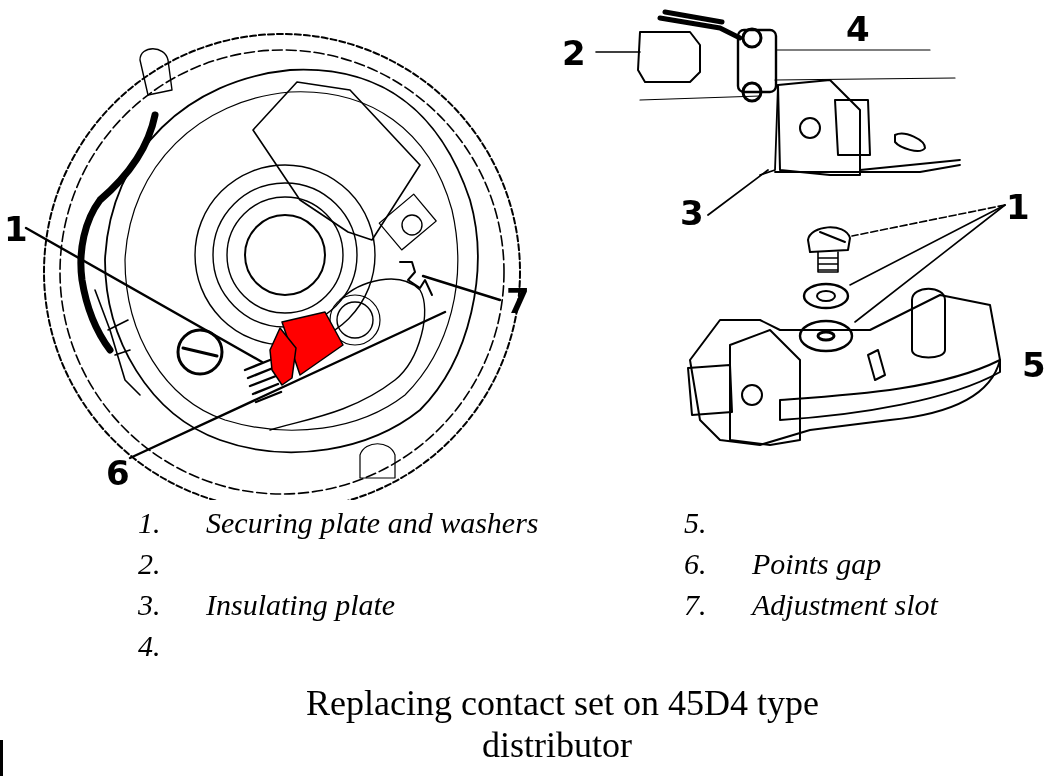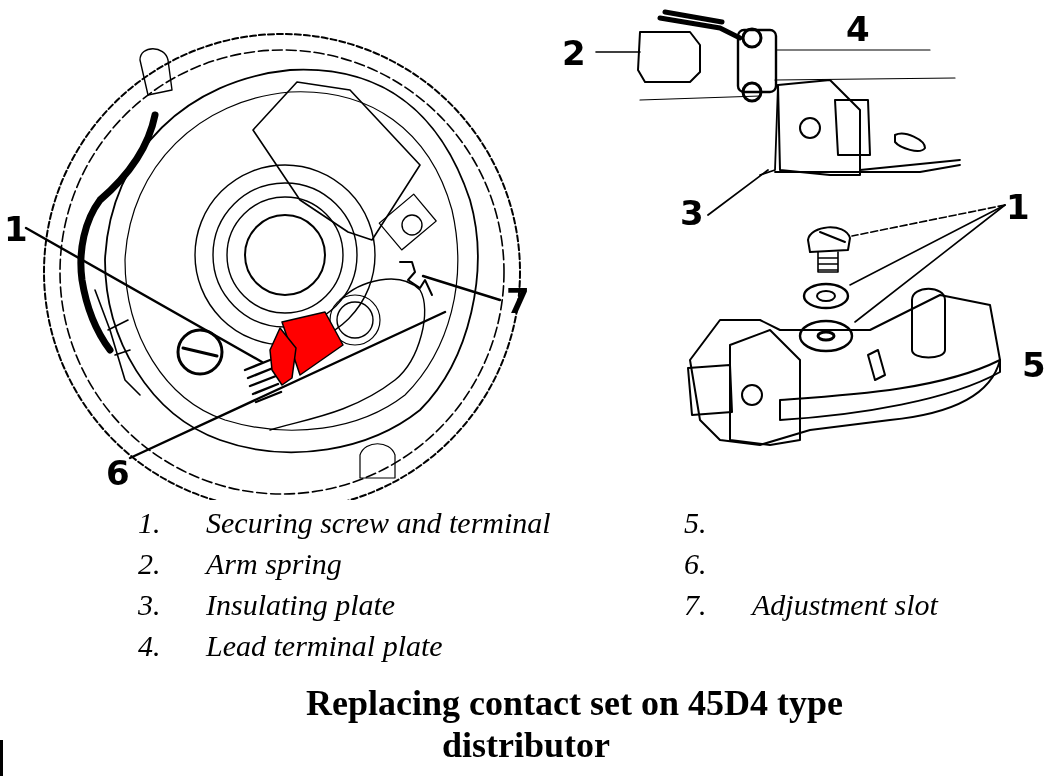--- a/index.html
+++ b/index.html
@@ -2,21 +2,21 @@
 <html><head>
 <meta charset="utf-8">
 <style>
   html, body { margin: 0; padding: 0; background: #ffffff; }
   body { width: 1056px; height: 776px; position: relative; overflow: hidden; font-family: "Liberation Serif", serif; color: #000; }
   .fig { position: absolute; left: 0; top: 0; width: 1056px; height: 500px; }
   .callout { position: absolute; font-family: "DejaVu Sans", sans-serif; font-weight: bold; font-size: 34px; line-height: 1; color: #000; }
   .legend { position: absolute; font-family: "Liberation Serif", serif; font-style: italic; font-size: 30px; line-height: 41px; }
   .legend .row { display: flex; white-space: nowrap; }
   .legend .num { display: inline-block; width: 68px; }
-  .caption { position: absolute; font-family: "Liberation Serif", serif; font-weight: bold; font-size: 36px; line-height: 42px; }
+  .caption { position: absolute; font-family: "Liberation Serif", serif; font-weight: normal; font-size: 36px; line-height: 42px; }
   .edge-mark { position: absolute; left: 0; top: 740px; width: 3px; height: 36px; background: #000; }
 </style>
 </head>
 <body>
 
 <svg class="fig" viewBox="0 0 1056 500" xmlns="http://www.w3.org/2000/svg" fill="none" stroke="#000" stroke-linecap="round" stroke-linejoin="round">
 
   <g>
     <circle cx="282" cy="272" r="238" stroke-width="2" stroke-dasharray="6 3"></circle>
     <circle cx="282" cy="272" r="222" stroke-width="1.6" stroke-dasharray="10 4"></circle>
@@ -105,44 +105,43 @@
 <div class="callout" style="left:506px; top:284px;">7</div>
 <div class="callout" style="left:562px; top:36px;">2</div>
 <div class="callout" style="left:846px; top:12px;">4</div>
 <div class="callout" style="left:680px; top:196px;">3</div>
 <div class="callout" style="left:1006px; top:190px;">1</div>
 <div class="callout" style="left:1022px; top:348px;">5</div>
 
 <div class="legend" style="left:138px; top:502px;">
   <div class="row">
       <span class="num">1.</span>
-      <span>Securing screw and terminal</span>
+      <span>Securing plate and washers</span>
     </div>
   <div class="row">
       <span class="num">2.</span>
-      <span>Arm spring</span>
     </div>
   <div class="row">
       <span class="num">3.</span>
       <span>Insulating plate</span>
     </div>
   <div class="row">
       <span class="num">4.</span>
-      <span>Lead terminal plate</span>
     </div>
 </div>
 <div class="legend" style="left:684px; top:502px;">
   <div class="row">
       <span class="num">5.</span>
     </div>
   <div class="row">
       <span class="num">6.</span>
+      <span>Points gap</span>
     </div>
   <div class="row">
       <span class="num">7.</span>
       <span>Adjustment slot</span>
     </div>
 </div>
 
 <div class="caption" style="left:306px; top:682px;">Replacing contact set on 45D4 type</div>
-<div class="caption" style="left:442px; top:724px;">distributor</div>
+<div class="caption" style="left:482px; top:724px;">distributor</div>
 
 <div class="edge-mark"></div>
 
 </body></html>

